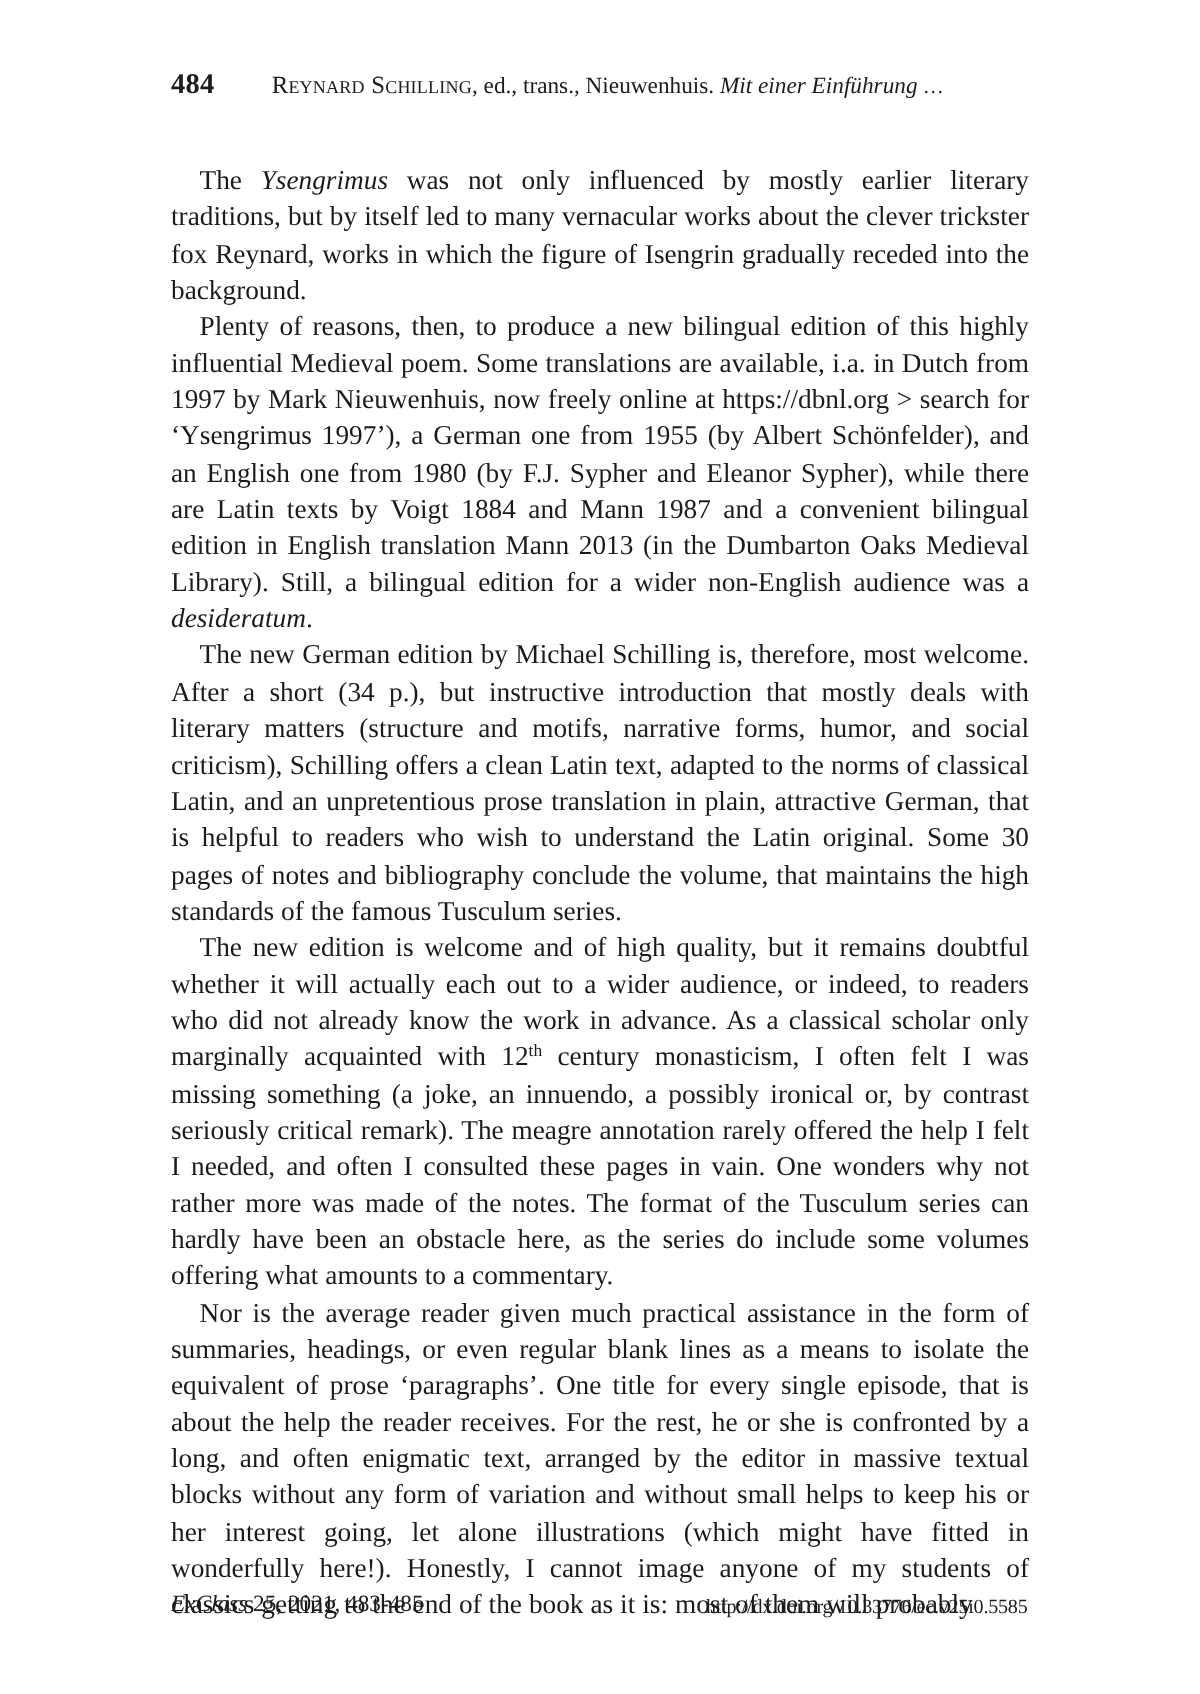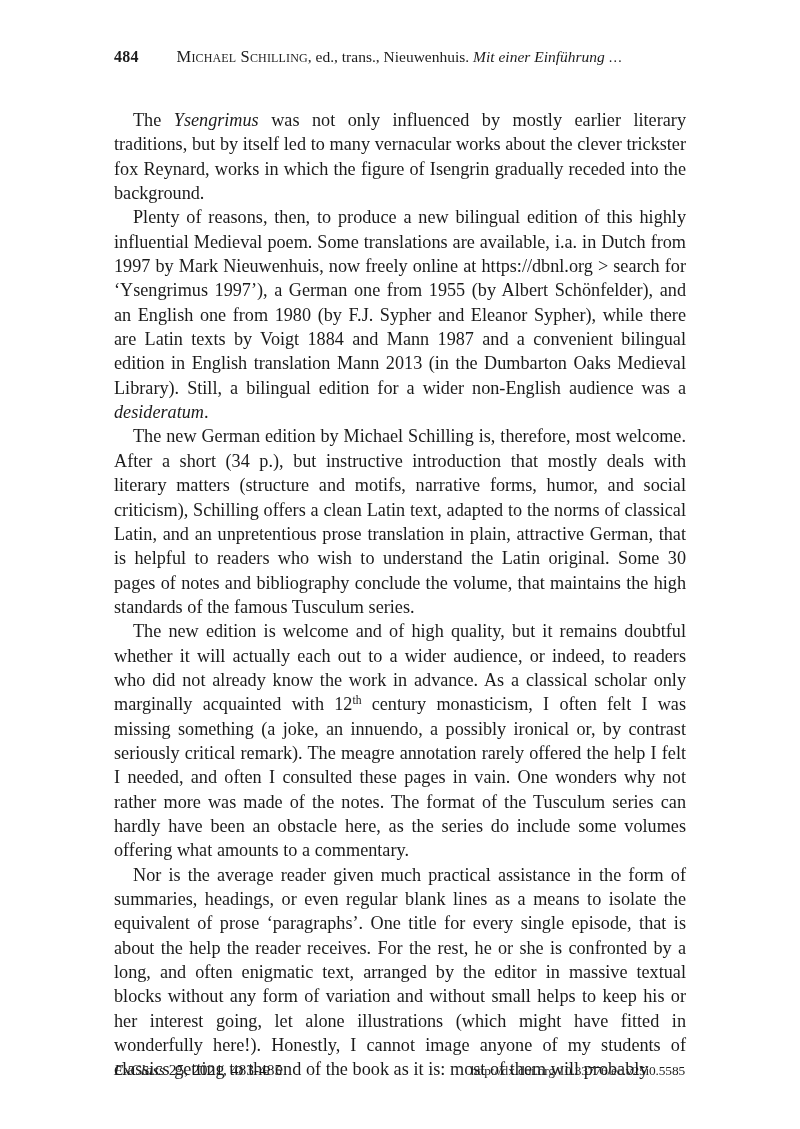--- a/index.html
+++ b/index.html
@@ -31,21 +31,21 @@
     top: 45px;
     width: 572px;
     height: 24px;
     font-size: 15.5px;
     line-height: 24px;
     white-space: nowrap;
     color: #1c1c1c;
   }
   .folio {
     font-weight: bold;
-    font-size: 16px;
+    font-size: 19px;
     letter-spacing: 0.2px;
   }
   .head-gap { display: inline-block; width: 38px; }
   .smallcaps {
     font-variant: small-caps;
     font-size: 16.5px;
     letter-spacing: 0.15px;
   }
   .head-ital { font-style: italic; margin-top: 16px; }
   .head-ellipsis { font-size: 14px; }
@@ -106,21 +106,21 @@
     color: #1c1c1c;
     letter-spacing: -0.15px;
   }
 </style>
 </head>
 <body>
 
 <div class="page">
 
   <div class="running-head">
-    <span class="folio">484</span><span class="head-gap"></span><span class="smallcaps">Michael Schilling</span><span>, ed., trans., Nieuwenhuis. </span><span class="head-ital">Mit einer Einführung</span><span class="head-ellipsis"> …</span>
+    <span class="folio">484</span><span class="head-gap"></span><span class="smallcaps">Reynard Schilling</span><span>, ed., trans., Nieuwenhuis. </span><span class="head-ital">Mit einer Einführung</span><span class="head-ellipsis"> …</span>
   </div>
 
   <div class="body-col" id="body-col">
       <p class="para"><span>The </span><span class="ital">Ysengrimus</span><span> was not only influenced by mostly earlier literary traditions, but by itself led to many vernacular works about the clever trickster fox Reynard, works in which the figure of Isengrin gradually receded into the background.</span></p>
       <p class="para"><span>Plenty of reasons, then, to produce a new bilingual edition of this highly influential Medieval poem. Some translations are available, i.a. in Dutch from 1997 by Mark Nieuwenhuis, now freely online at https://dbnl.org &gt; search for ‘Ysengrimus 1997’), a German one from 1955 (by Albert Schönfelder), and an English one from 1980 (by F.J. Sypher and Eleanor Sypher), while there are Latin texts by Voigt 1884 and Mann 1987 and a convenient bilingual edition in English translation Mann 2013 (in the Dumbarton Oaks Medieval Library). Still, a bilingual edition for a wider non-English audience was a </span><span class="ital">desideratum</span><span>.</span></p>
       <p class="para"><span>The new German edition by Michael Schilling is, therefore, most welcome. After a short (34 p.), but instructive introduction that mostly deals with literary matters (structure and motifs, narrative forms, humor, and social criticism), Schilling offers a clean Latin text, adapted to the norms of classical Latin, and an unpretentious prose translation in plain, attractive German, that is helpful to readers who wish to understand the Latin original. Some 30 pages of notes and bibliography conclude the volume, that maintains the high standards of the famous Tusculum series.</span></p>
       <p class="para"><span>The new edition is welcome and of high quality, but it remains doubtful whether it will actually each out to a wider audience, or indeed, to readers who did not already know the work in advance. As a classical scholar only marginally acquainted with 12</span><sup class="ord">th</sup><span> century monasticism, I often felt I was missing something (a joke, an innuendo, a possibly ironical or, by contrast seriously critical remark). The meagre annotation rarely offered the help I felt I needed, and often I consulted these pages in vain. One wonders why not rather more was made of the notes. The format of the Tusculum series can hardly have been an obstacle here, as the series do include some volumes offering what amounts to a commentary.</span></p>
       <p class="para"><span>Nor is the average reader given much practical assistance in the form of summaries, headings, or even regular blank lines as a means to isolate the equivalent of prose ‘paragraphs’. One title for every single episode, that is about the help the reader receives. For the rest, he or she is confronted by a long, and often enigmatic text, arranged by the editor in massive textual blocks without any form of variation and without small helps to keep his or her interest going, let alone illustrations (which might have fitted in wonderfully here!). Honestly, I cannot image anyone of my students of classics getting to the end of the book as it is: most of them will probably</span></p>
     </div>
 

